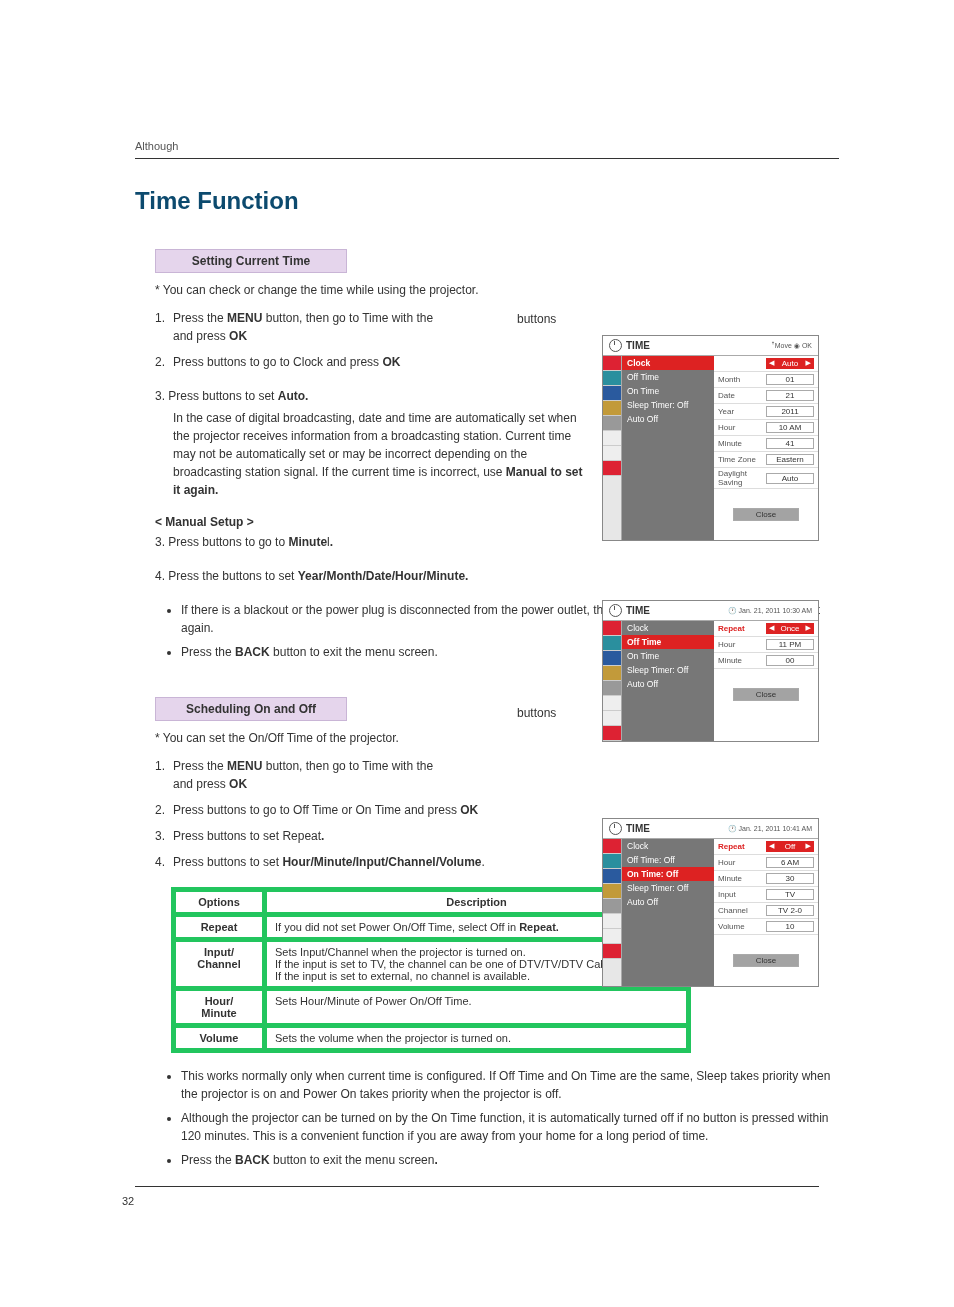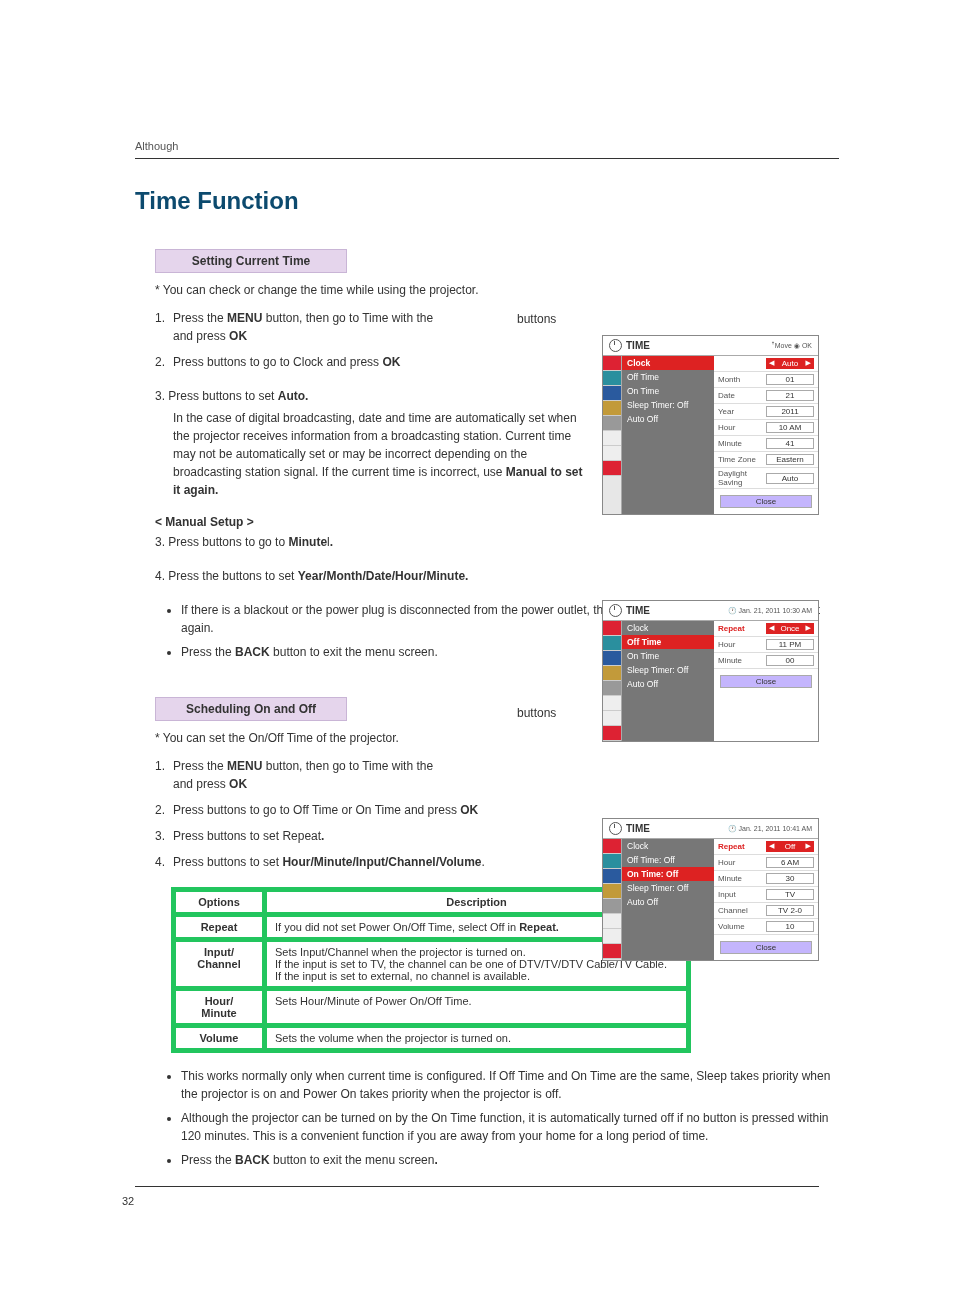--- a/index.html
+++ b/index.html
@@ -93,21 +93,21 @@
   .osd-menu div { padding: 2px 5px; }
   .osd-menu .sel { background:#d22; color:#fff; font-weight:bold; }
   .osd-pane { flex:1; background:#fff; }
   .osd-pane .row { display:flex; align-items:center; border-bottom:1px solid #ddd; padding:1px 4px; }
   .osd-pane .row .lbl { width:48px; font-size:8px; color:#555; }
   .osd-pane .row .val { flex:1; text-align:center; border:1px solid #aaa; font-size:8px; padding:0px 0; margin:1px 0; }
   .osd-pane .row.selrow .lbl { color:#d22; font-weight:bold; }
   .osd-pane .row.selrow .val { background:#d22; color:#fff; border-color:#d22; position:relative; }
   .osd-pane .row.selrow .val::before { content:"◀"; position:absolute; left:2px; font-size:7px; color:#fff; }
   .osd-pane .row.selrow .val::after { content:"▶"; position:absolute; right:2px; font-size:7px; color:#fff; }
-  .osd-close { text-align:center; border:1px solid #aaa; margin:6px; padding:1px 12px; font-size:8px; background:#c4b5fd; }
+  .osd-close { text-align:center; border:1px solid #aaa; margin:19px; padding:1px 12px; font-size:8px; background:#a3a3a3; }
 
   .footer-page { position: absolute; bottom: 100px; left: 122px; font-size: 11px; }
   .footer-hr { position:absolute; bottom: 120px; left:135px; right:135px; border-top:1px solid #333; }
 
   .buttons-word { position:absolute; font-size:12px; }
   .bw1 { top: 312px; left: 517px; }
   .bw2 { top: 706px; left: 517px; }
 </style>
 </head>
 <body>

